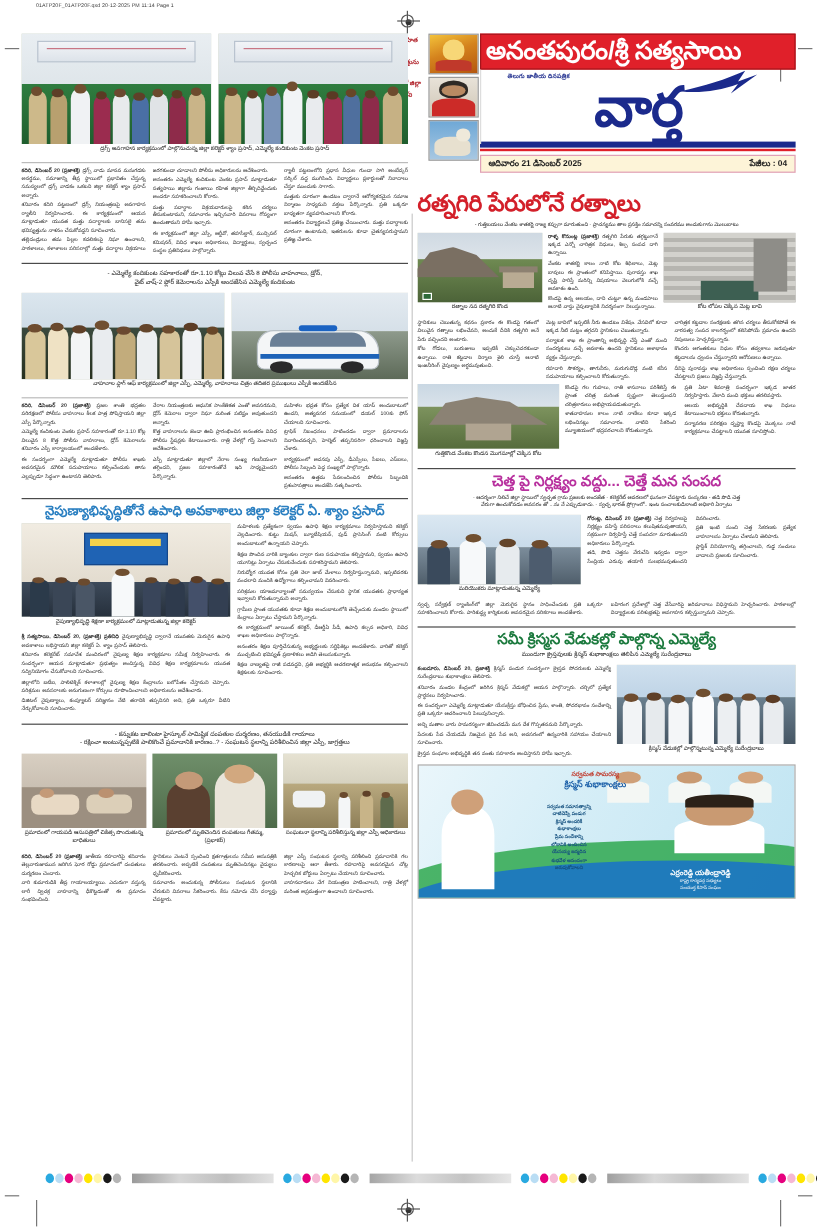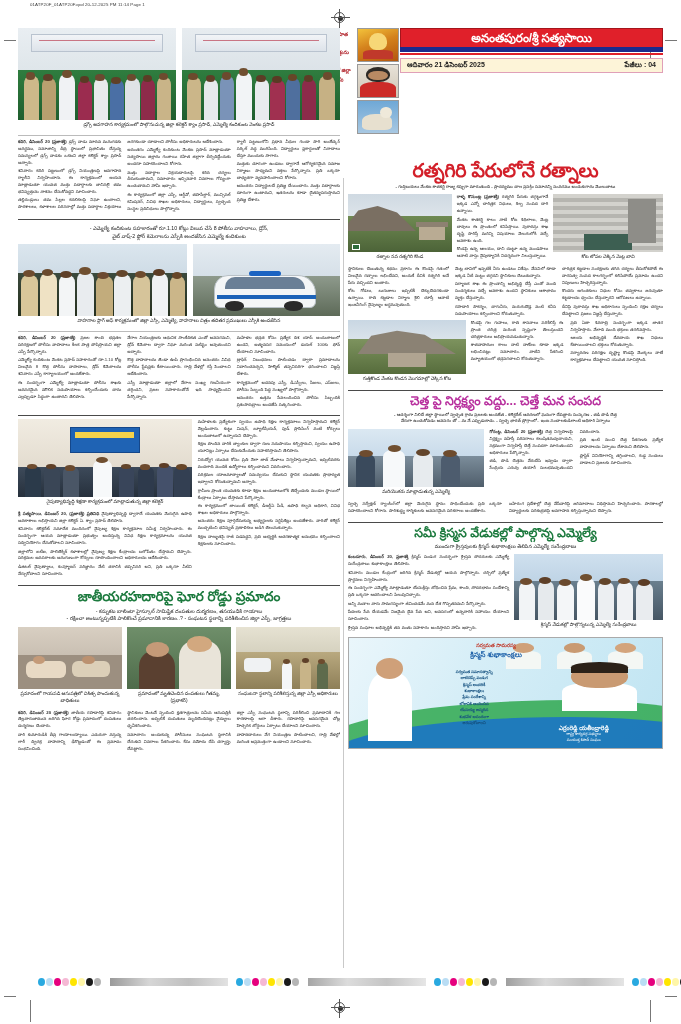--- a/index.html
+++ b/index.html
@@ -44,21 +44,21 @@
   }
   .hl-blue {
     font-size: 12.4px; font-weight: bold; color: #1b4f9c; text-align: center;
     line-height: 1.3;
   }
   .hl-blue2 {
     font-size: 11px; font-weight: bold; color: #2a7fc1; text-align: center;
     line-height: 1.3;
   }
   .hl-red {
-    font-size: 19px; font-weight: bold; color: #d3202a; text-align: center;
+    font-size: 19px; font-weight: bold; color: #d3202a; 
     line-height: 1.15; letter-spacing: -0.2px;
   }
   .hl-green {
     font-size: 13.5px; font-weight: bold; color: #1c7a3e; text-align: center;
     line-height: 1.2;
   }
   .hl-magenta {
     font-size: 12.5px; font-weight: bold; color: #b8309e; text-align: center;
     line-height: 1.25;
   }
@@ -90,22 +90,22 @@
   .fig { position:absolute; bottom:0; border-radius: 40% 40% 0 0 / 18% 18% 0 0; }
   .head { position:absolute; border-radius:50%; }
   .banner-strip { position:absolute; left:8%; right:8%; top:6%; height:20%;
                   background: linear-gradient(#f2f4f7,#dde3ea); border:0.5px solid #b9c3cf;}
   .banner-strip::after{ content:""; position:absolute; left:6%; right:6%; top:32%; height:9%;
                         background:#b2243a; opacity:.6;}
 
   
   .masthead { position:absolute; left: 400px; top: 28px; width: 263px; }
   .mh-title {
-    background:#e0202a; color:#fff; font-weight:bold; font-size:12px;
-    text-align:center; padding: 3px 4px 4px; letter-spacing:-.2px; line-height:1;
+    background:#e0202a; color:#fff; font-weight:bold; font-size:21px;
+    text-align:left; padding: 3px 4px 4px; letter-spacing:-.2px; line-height:1;
     border:1px solid #a5151c;
   }
   .mh-logo-wrap { position:relative; height: 62px; border-left:1px solid #ddd; }
   .mh-logo {
     font-size: 46px; font-weight: bold; color:#1b2a8c; text-align:center;
     line-height: 1; letter-spacing:-1px; padding-top: 8px;
   }
   .mh-tag {
     position:absolute; left: 22px; top: 3px; font-size:5px; color:#1b2a8c;
     font-weight:bold; letter-spacing:.2px;
@@ -174,20 +174,29 @@
       <div style="position:absolute;left:6%;bottom:0;right:6%;height:48%;background:#cc2b28;border-radius:38% 38% 0 0;"></div>
     </div>
     <div class="mh-ph" style="background:linear-gradient(#6fa8d6,#a8c8e2);">
       <div style="position:absolute;left:10%;bottom:8%;width:76%;height:50%;background:#e7e0cf;border-radius:42% 42% 24% 24%;"></div>
       <div style="position:absolute;left:56%;top:20%;width:28%;height:34%;background:#efe9da;border-radius:50%;"></div>
     </div>
   </div>
 
   <div class="masthead">
     <div class="mh-title">అనంతపురం/శ్రీ సత్యసాయి</div>
+    <div class="mh-logo-wrap">
+      <div class="mh-tag">తెలుగు జాతీయ దినపత్రిక</div>
+      <div class="mh-swoosh">
+        <svg viewBox="0 0 70 22" width="70" height="22" aria-hidden="true">
+          <path d="M2 18 C22 14, 40 8, 56 1 L50 10 L66 4 L44 20 L50 12 C34 18, 16 20, 2 18 Z" fill="#1b2a8c"></path>
+        </svg>
+      </div>
+      <div class="mh-logo">వార్త</div>
+    </div>
     <div class="mh-underline"></div>
     <div class="mh-underline2"></div>
     <div class="mh-date">
       <span>ఆదివారం  21   డిసెంబర్ 2025</span>
       <span>పేజీలు : 04</span>
     </div>
   </div>
 
   <div class="content">
 
@@ -315,20 +324,21 @@
           <p>ఎస్పీ మాట్లాడుతూ జిల్లాలో నేరాల సంఖ్య గణనీయంగా తగ్గిందని, ప్రజల సహకారంతోనే ఇది సాధ్యమైందని పేర్కొన్నారు.</p>
           <p>మహిళల భద్రత కోసం ప్రత్యేక దిశ యాప్ అందుబాటులో ఉందని, అత్యవసర సమయంలో డయల్ 100కు ఫోన్ చేయాలని సూచించారు.</p>
           <p>ట్రాఫిక్ నిబంధనలు పాటించడం ద్వారా ప్రమాదాలను నివారించవచ్చని, హెల్మెట్ తప్పనిసరిగా ధరించాలని విజ్ఞప్తి చేశారు.</p>
           <p>కార్యక్రమంలో అదనపు ఎస్పీ, డీఎస్పీలు, సీఐలు, ఎస్ఐలు, పోలీసు సిబ్బంది పెద్ద సంఖ్యలో పాల్గొన్నారు.</p>
           <p>అనంతరం ఉత్తమ సేవలందించిన పోలీసు సిబ్బందికి ప్రశంసాపత్రాలు అందజేసి సత్కరించారు.</p>
         </div>
       </div>
 
       <div style="margin-top:6px;">
         <div class="rule"></div>
+        <div class="hl-blue2">నైపుణ్యాభివృద్ధితోనే ఉపాధి అవకాశాలు జిల్లా కలెక్టర్ ఏ. శ్యాం ప్రసాద్</div>
 
         <div style="display:flex; gap:6px; margin-top:3px;">
           <div style="width:55%;">
             <div class="photo" style="height:78px;">
               <div class="sky" style="height:62%; background:linear-gradient(#f1ece2,#e3dccf);"></div>
               <div class="ground" style="height:38%; background:linear-gradient(#3d4a5a,#26303c);"></div>
               <div style="position:absolute; left:30%; top:10%; width:40%; height:34%; background:#1f63b4; border:1px solid #15478a;"></div>
               <div style="position:absolute; left:33%; top:16%; width:34%; height:8%; background:#f5d24a;"></div>
               <div class="fig" style="left:4%;  width:9%;  height:40%; background:#2b3a4a;"></div>
               <div class="head" style="left:5%;  bottom:36%; width:6%; height:7%; background:#6e4c2f;"></div>
@@ -366,21 +376,20 @@
               <p>ఈ కార్యక్రమంలో జాయింట్ కలెక్టర్, డీఆర్డీఏ పీడీ, ఉపాధి కల్పన అధికారి, వివిధ శాఖల అధికారులు పాల్గొన్నారు.</p>
               <p>అనంతరం శిక్షణ పూర్తిచేసుకున్న అభ్యర్థులకు సర్టిఫికెట్లు అందజేశారు. వారితో కలెక్టర్ ముచ్చటించి భవిష్యత్ ప్రణాళికలు అడిగి తెలుసుకున్నారు.</p>
               <p>శిక్షణ నాణ్యతపై రాజీ పడవద్దని, ప్రతి అభ్యర్థికి ఆచరణాత్మక అనుభవం కల్పించాలని శిక్షకులకు సూచించారు.</p>
             </div>
           </div>
         </div>
       </div>
 
       <div style="margin-top:6px;">
         <div class="rule"></div>
-        <div class="hl-green">జాతీయరహదారిపై ఘోర రోడ్డు ప్రమాదం</div>
         <div class="subhead" style="white-space:pre-line;">- కన్నుకట బాలింటా హైస్కూల్ సామిష్టిక దంపతుల దుర్మరణం, తనయుడికి గాయాలు
 - రక్షించా అంటున్నప్పటికి పాలికొంచే ప్రమాదానికి కారణం..? - సంఘటన స్థలాన్ని పరిశీలించిన జిల్లా ఎస్పీ, జాగ్రత్తలు</div>
 
         <div style="display:flex; gap:5px; margin-top:2px;">
           <div style="flex:1;">
             <div class="photo" style="height:62px; background:linear-gradient(#d8cfc2,#b8ada0);">
               <div style="position:absolute; left:0; bottom:0; width:100%; height:55%; background:#9c8f80;"></div>
               <div style="position:absolute; left:8%; bottom:18%; width:38%; height:28%; background:#e8d9c4; border-radius:6px;"></div>
               <div style="position:absolute; left:52%; bottom:20%; width:36%; height:26%; background:#dccfb8; border-radius:6px;"></div>
               <div style="position:absolute; left:14%; bottom:40%; width:12%; height:14%; background:#c49a78; border-radius:50%;"></div>

